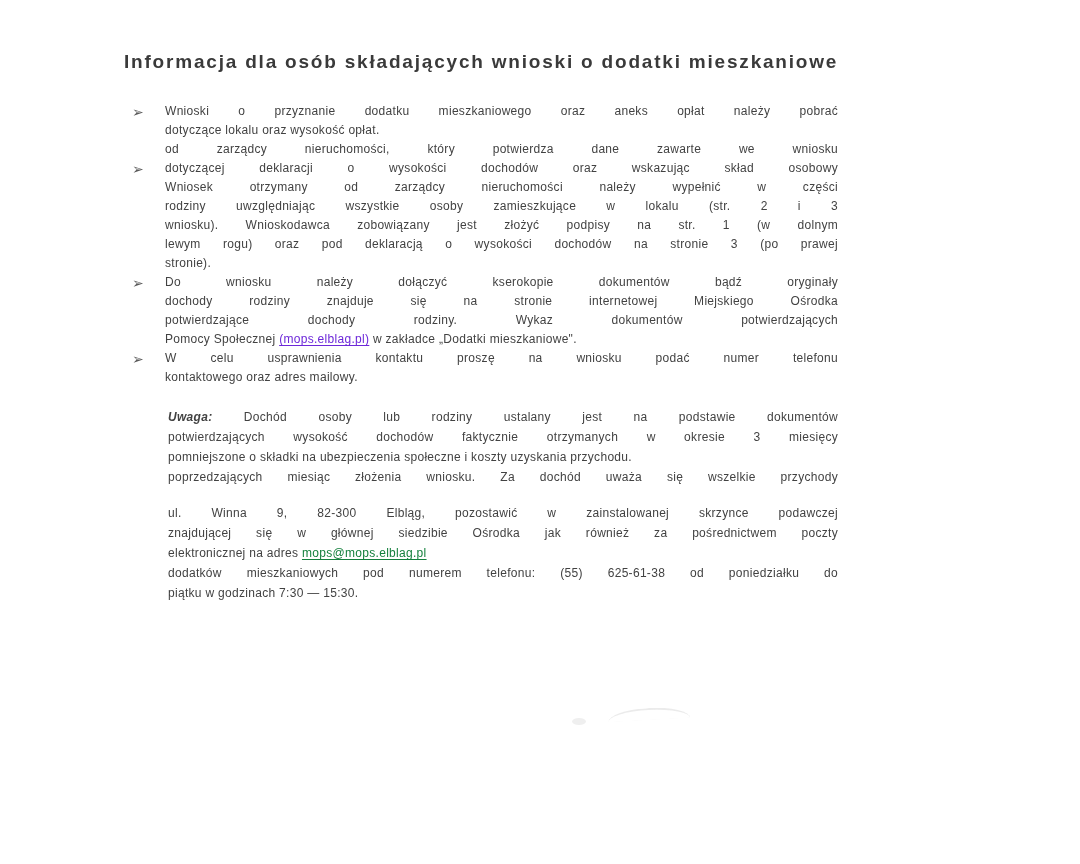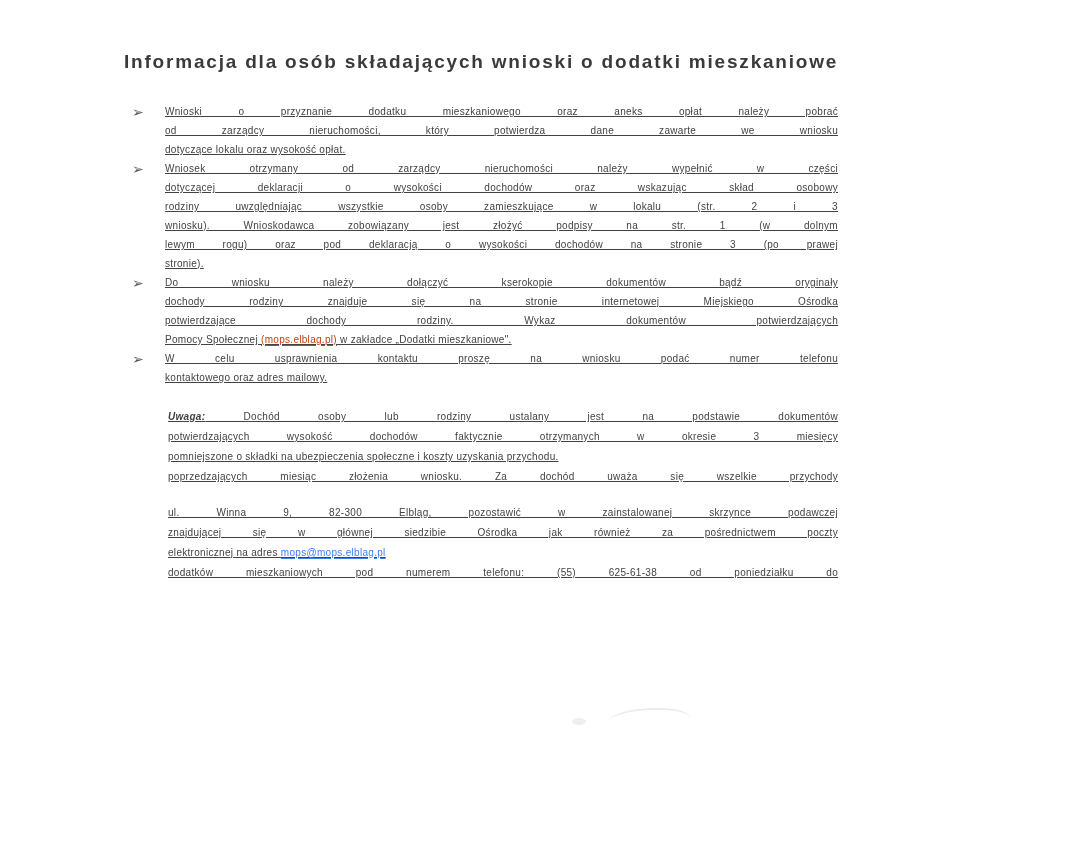--- a/index.html
+++ b/index.html
@@ -36,48 +36,47 @@
   }
   .bullet-marker {
     position: absolute;
     left: 12px;
     top: 1px;
     font-size: 14px;
     color: #5a5a5a;
     line-height: 19px;
   }
   .tline {
-    font-size: 10px;
+    font-size: 12px;
     line-height: 19px;
     letter-spacing: 0.3px;
     text-align: justify;
     text-align-last: justify;
     white-space: normal;
-    text-decoration: underline;
   }
   .tline.last {
     text-align: left;
     text-align-last: left;
   }
   p.block {
     margin: 0 0 16px 0;
   }
   p.block.tight { margin: 0; }
   p.block .tline { line-height: 20px; margin-left: 48px; }
   .uwaga-label {
     font-weight: bold;
     font-style: italic;
   }
   .site-link {
-    color: #c2410c;
+    color: #6d28d9;
     text-decoration: underline;
     text-underline-offset: 2px;
   }
   .email-link {
-    color: #3b82f6;
+    color: #15803d;
     text-decoration: underline;
     text-underline-offset: 2px;
   }
   
   .smudge {
     position: absolute;
     left: 608px;
     top: 708px;
     width: 82px;
     height: 10px;
@@ -102,28 +101,28 @@
 <div class="page">
   <div class="content">
 
     <h1 class="doc-title">Informacja dla osób składających wnioski o dodatki mieszkaniowe</h1>
 
     <ul class="bullet-list">
 
       <li>
         <span class="bullet-marker">➢</span>
         <div class="tline">Wnioski o przyznanie dodatku mieszkaniowego oraz aneks opłat należy pobrać</div>
+        <div class="tline last">dotyczące lokalu oraz wysokość opłat.</div>
         <div class="tline">od zarządcy nieruchomości, który potwierdza dane zawarte we wniosku</div>
-        <div class="tline last">dotyczące lokalu oraz wysokość opłat.</div>
       </li>
 
       <li>
         <span class="bullet-marker">➢</span>
+        <div class="tline">dotyczącej deklaracji o wysokości dochodów oraz wskazując skład osobowy</div>
         <div class="tline">Wniosek otrzymany od zarządcy nieruchomości należy wypełnić w części</div>
-        <div class="tline">dotyczącej deklaracji o wysokości dochodów oraz wskazując skład osobowy</div>
         <div class="tline">rodziny uwzględniając wszystkie osoby zamieszkujące w lokalu (str. 2 i 3</div>
         <div class="tline">wniosku). Wnioskodawca zobowiązany jest złożyć podpisy na str. 1 (w dolnym</div>
         <div class="tline">lewym rogu) oraz pod deklaracją o wysokości dochodów na stronie 3 (po prawej</div>
         <div class="tline last">stronie).</div>
       </li>
 
       <li>
         <span class="bullet-marker">➢</span>
         <div class="tline">Do wniosku należy dołączyć kserokopie dokumentów bądź oryginały</div>
         <div class="tline">dochody rodziny znajduje się na stronie internetowej Miejskiego Ośrodka</div>
@@ -147,19 +146,20 @@
     </p>
 
     <p class="block tight">
       <span class="tline" style="display:block">ul. Winna 9, 82-300 Elbląg, pozostawić w zainstalowanej skrzynce podawczej</span>
       <span class="tline" style="display:block">znajdującej się w głównej siedzibie Ośrodka jak również za pośrednictwem poczty</span>
       <span class="tline last" style="display:block"><span>elektronicznej na adres </span><span class="email-link">mops@mops.elblag.pl</span></span>
     </p>
 
     <p class="block tight">
       <span class="tline" style="display:block">dodatków mieszkaniowych pod numerem telefonu: (55) 625-61-38 od poniedziałku do</span>
+      <span class="tline last" style="display:block">piątku w godzinach 7:30 — 15:30.</span>
     </p>
 
   </div>
 
   <div class="smudge"></div>
   <div class="smudge-dot"></div>
 </div>
 
 </body></html>

